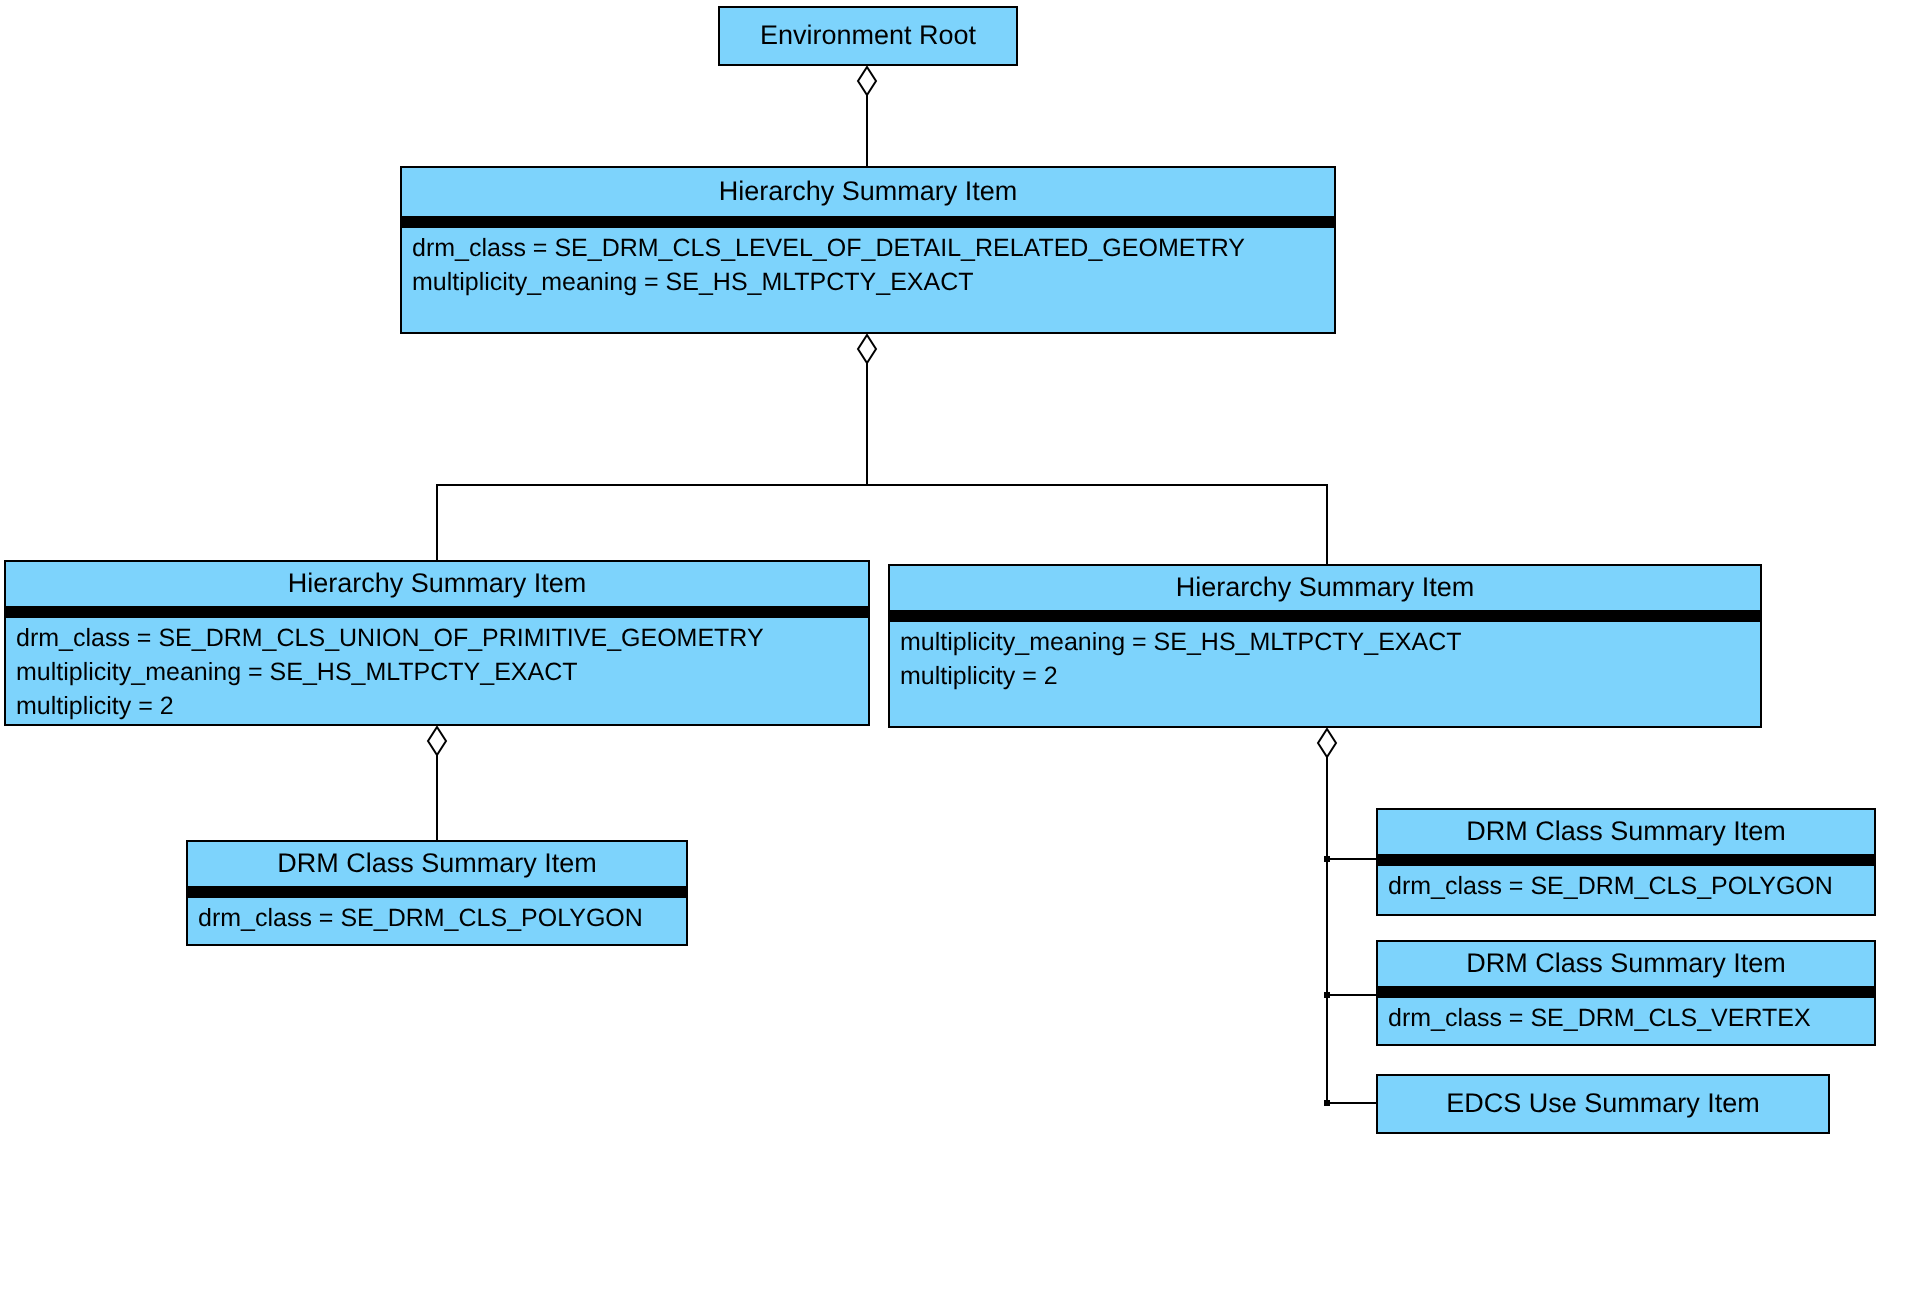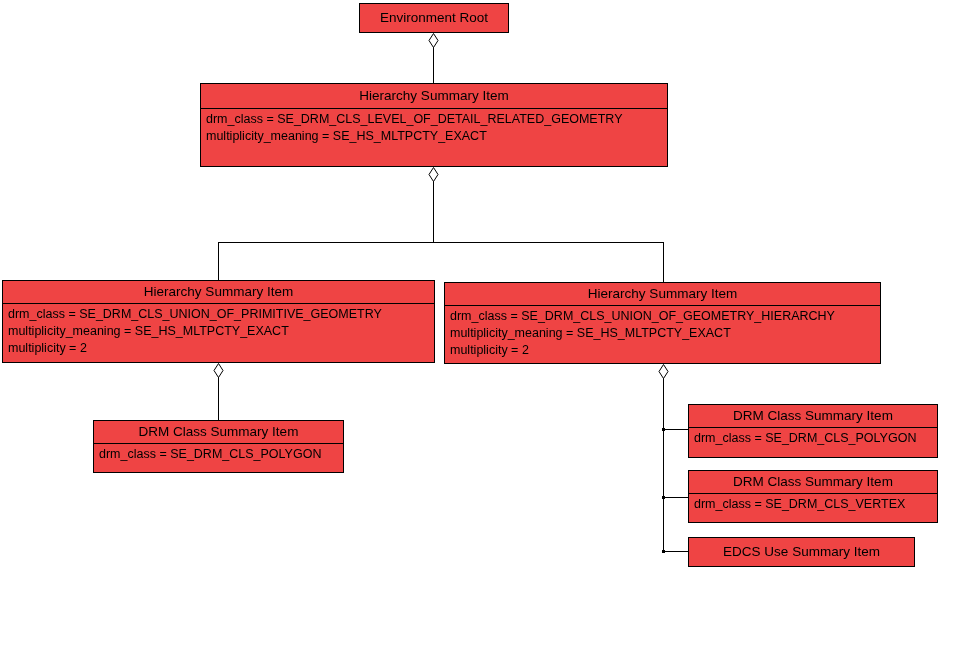--- a/index.html
+++ b/index.html
@@ -7,40 +7,40 @@
     position: relative;
     width: 964px;
     height: 652px;
     background: #ffffff;
     font-family: "Liberation Sans", sans-serif;
     color: #000000;
     overflow: hidden;
   }
   .node {
     position: absolute;
-    background: #ef4444;
+    background: #7dd3fc;
     border: 1px solid #000000;
     box-sizing: border-box;
     display: flex;
     flex-direction: column;
   }
   .node-title {
     flex: 0 0 auto;
     text-align: center;
     font-size: 13.5px;
     line-height: 22px;
     height: 22px;
     white-space: nowrap;
     overflow: hidden;
   }
   .node-title.tall { height: 24px; line-height: 24px; }
   .node-title.only { height: 28px; line-height: 28px; }
   .node-attrs {
     flex: 1 1 auto;
-    border-top: 1px solid #000000;
+    border-top: 6px solid #000000;
     padding: 2px 5px 0 5px;
     font-size: 12.5px;
     line-height: 17px;
     white-space: nowrap;
     overflow: hidden;
   }
   .edge { position: absolute; background: #000000; }
   .edge.v { width: 1px; }
   .edge.h { height: 1px; }
   .diamond { position: absolute; }
@@ -95,21 +95,20 @@
     <div class="node-attrs">
       <div>drm_class = SE_DRM_CLS_UNION_OF_PRIMITIVE_GEOMETRY</div>
       <div>multiplicity_meaning = SE_HS_MLTPCTY_EXACT</div>
       <div>multiplicity = 2</div>
     </div>
   </div>
 
   <div class="node" style="left:444px; top:282px; width:437px; height:82px;">
     <div class="node-title">Hierarchy Summary Item</div>
     <div class="node-attrs">
-      <div>drm_class = SE_DRM_CLS_UNION_OF_GEOMETRY_HIERARCHY</div>
       <div>multiplicity_meaning = SE_HS_MLTPCTY_EXACT</div>
       <div>multiplicity = 2</div>
     </div>
   </div>
 
   <div class="node" style="left:93px; top:420px; width:251px; height:53px;">
     <div class="node-title">DRM Class Summary Item</div>
     <div class="node-attrs">
       <div>drm_class = SE_DRM_CLS_POLYGON</div>
     </div>

